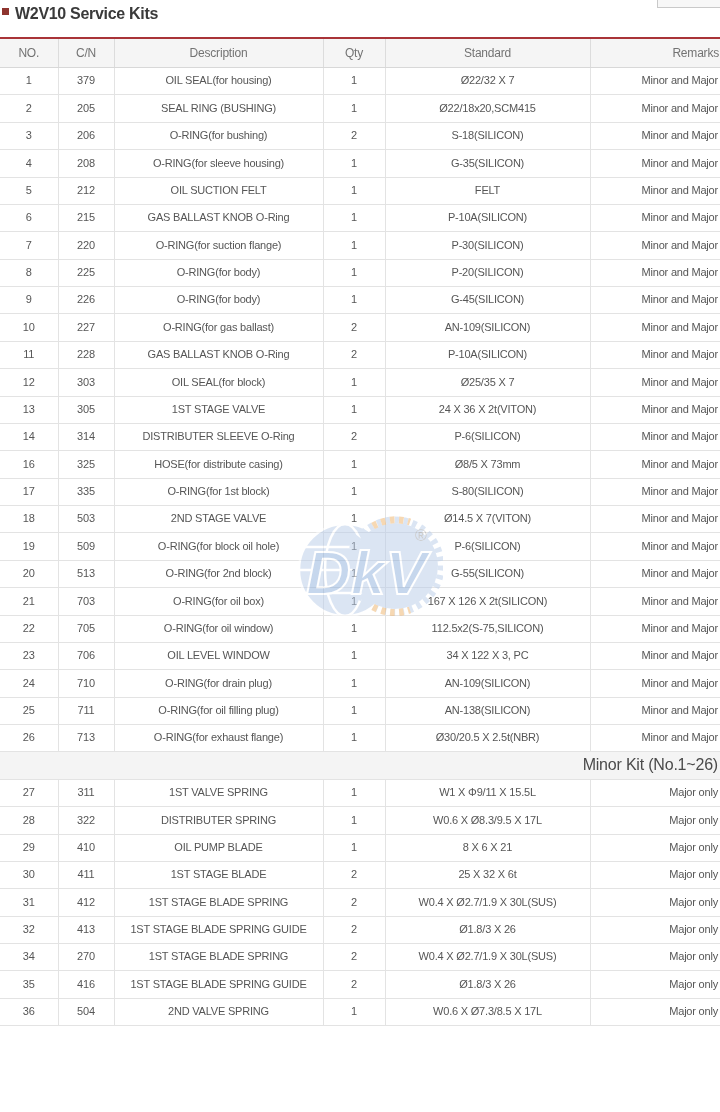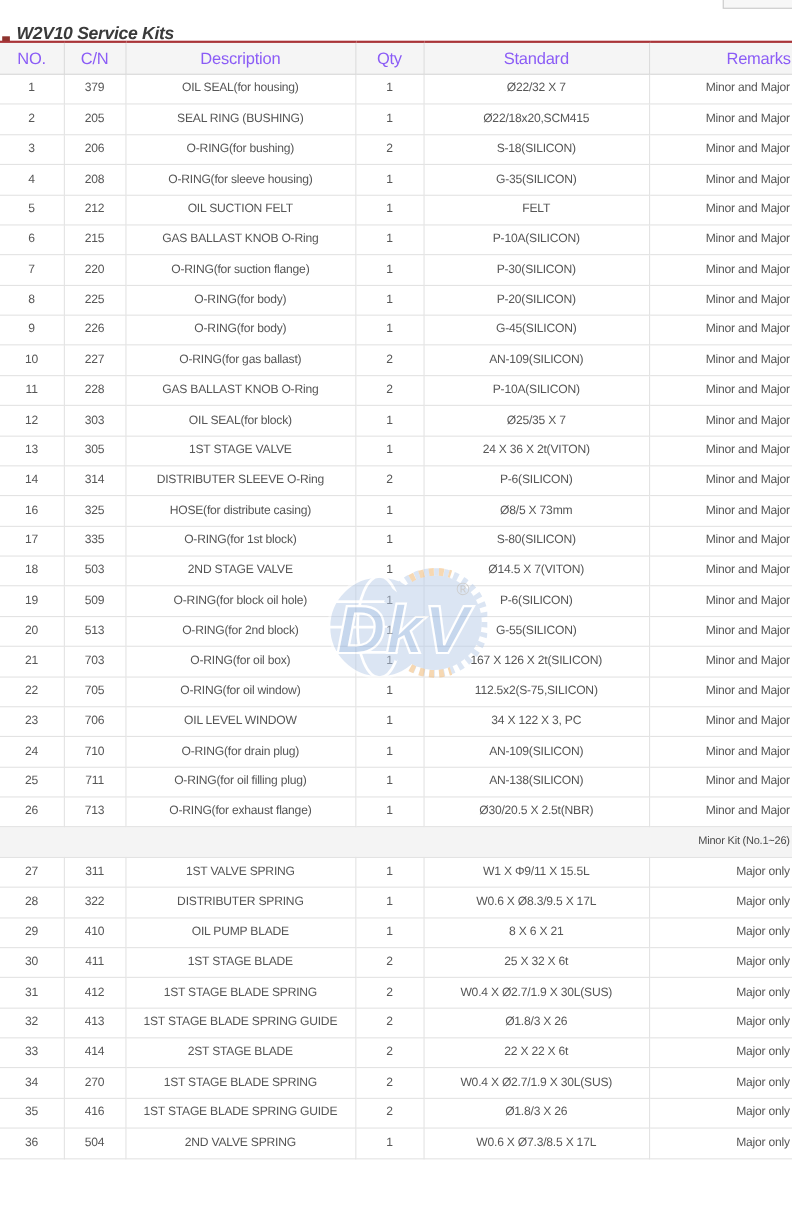--- a/index.html
+++ b/index.html
@@ -4,22 +4,22 @@
 <style>
   html,body{margin:0;padding:0;}
   body{
     width:720px;height:1112px;position:relative;overflow:hidden;
     background:#ffffff;color:#4f4f4f;
     font-family:"Liberation Sans","DejaVu Sans",sans-serif;
     -webkit-font-smoothing:antialiased;
   }
   
   .title-row{
-    position:absolute;top:22px;left:2px;
-    display:flex;align-items:flex-end;gap:6px;font-style:italic;
+    position:absolute;top:5px;left:2px;
+    display:flex;align-items:flex-start;gap:6px;
   }
   .title-bullet{width:7px;height:7px;background:#8e342e;margin-top:3px;}
   .page-title{
     font-size:16px;font-weight:bold;color:#3a3a3a;margin:0;
     letter-spacing:-0.3px;
   }
   
   .partial-box{
     position:absolute;left:657px;top:-6px;width:80px;height:12px;
     background:#f7f7f7;border:1px solid #c9c9c9;
@@ -28,33 +28,33 @@
   table.kits{
     position:absolute;top:37px;left:0;width:720px;
     border-collapse:collapse;table-layout:fixed;
     font-size:11px;
   }
   table.kits th{
     height:26px;background:#f5f5f5;
     border-top:2px solid #a93438;
     border-bottom:1px solid #d8d8d8;
     border-left:1px solid #dcdcdc;border-right:1px solid #dcdcdc;
-    font-weight:normal;font-size:15px;color:#8b5cf6;
+    font-weight:normal;font-size:12px;color:#737373;
     letter-spacing:-0.2px;
   }
   table.kits td{
     height:26.38px;padding:0 2px;
     border:1px solid #e3e3e3;
     text-align:center;vertical-align:middle;
     color:#565656;line-height:1.05;
     letter-spacing:-0.2px;
     overflow:hidden;white-space:nowrap;
   }
   table.kits tr.section-row td{
-    background:#f4f4f4;font-size:10px;color:#4a4a4a;
+    background:#f4f4f4;font-size:16px;color:#4a4a4a;
     border-left:none;border-right:none;
   }
   table.kits th:first-child, table.kits td:first-child{border-left:none;}
   table.kits th:last-child, table.kits td:last-child{border-right:none;text-align:right;}
   
   .watermark{
     position:absolute;left:298px;top:504px;width:145px;height:125px;
     opacity:0.5;pointer-events:none;z-index:5;
   }
 </style>
@@ -333,28 +333,20 @@
       </tr>
       <tr>
         <td>32</td>
         <td>413</td>
         <td>1ST STAGE BLADE SPRING GUIDE</td>
         <td>2</td>
         <td>Ø1.8/3 X 26</td>
         <td>Major only</td>
       </tr>
       <tr>
-        <td>33</td>
-        <td>414</td>
-        <td>2ST STAGE BLADE</td>
-        <td>2</td>
-        <td>22 X 22 X 6t</td>
-        <td>Major only</td>
-      </tr>
-      <tr>
         <td>34</td>
         <td>270</td>
         <td>1ST STAGE BLADE SPRING</td>
         <td>2</td>
         <td>W0.4 X Ø2.7/1.9 X 30L(SUS)</td>
         <td>Major only</td>
       </tr>
       <tr>
         <td>35</td>
         <td>416</td>

